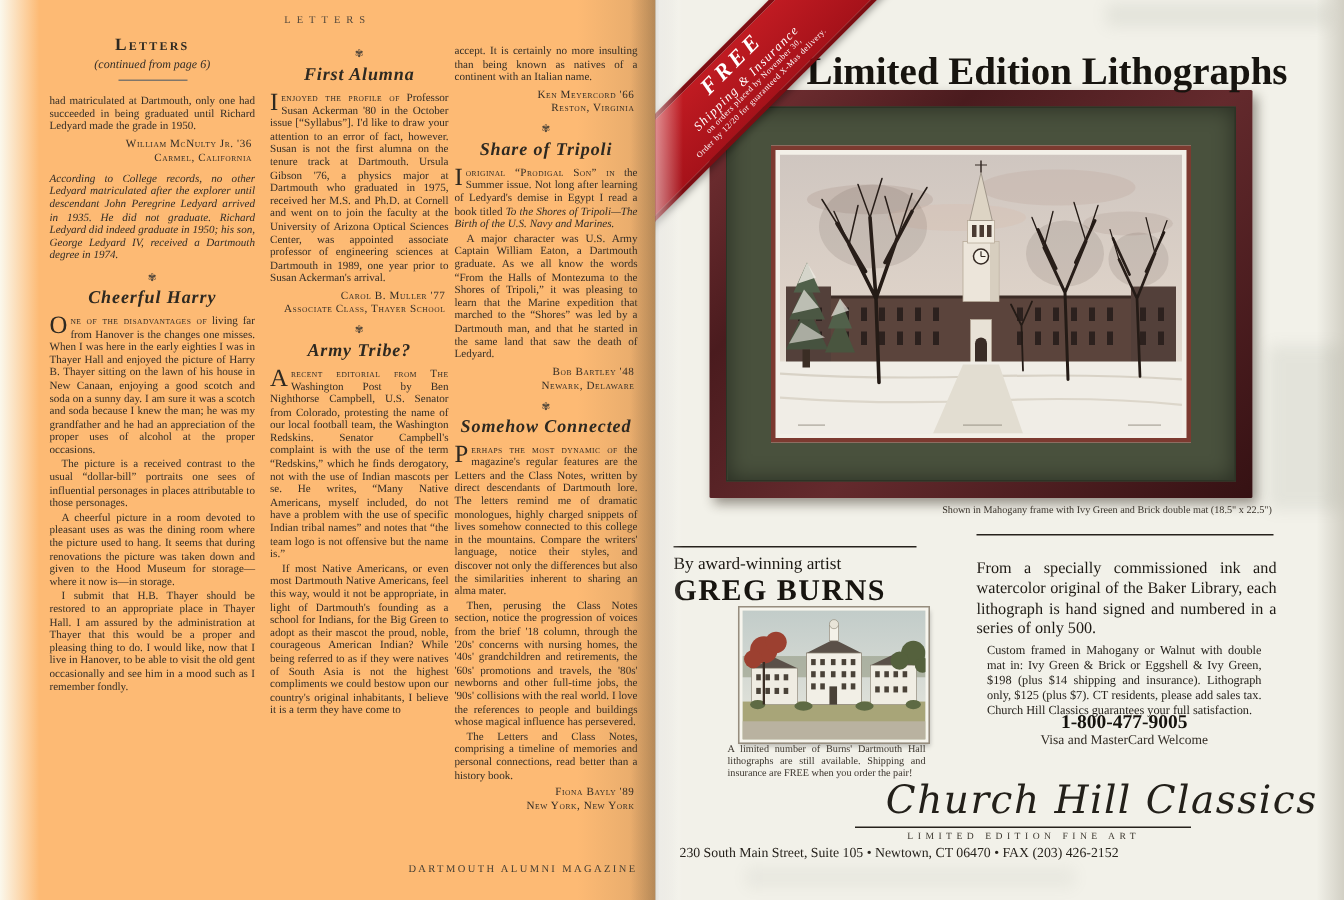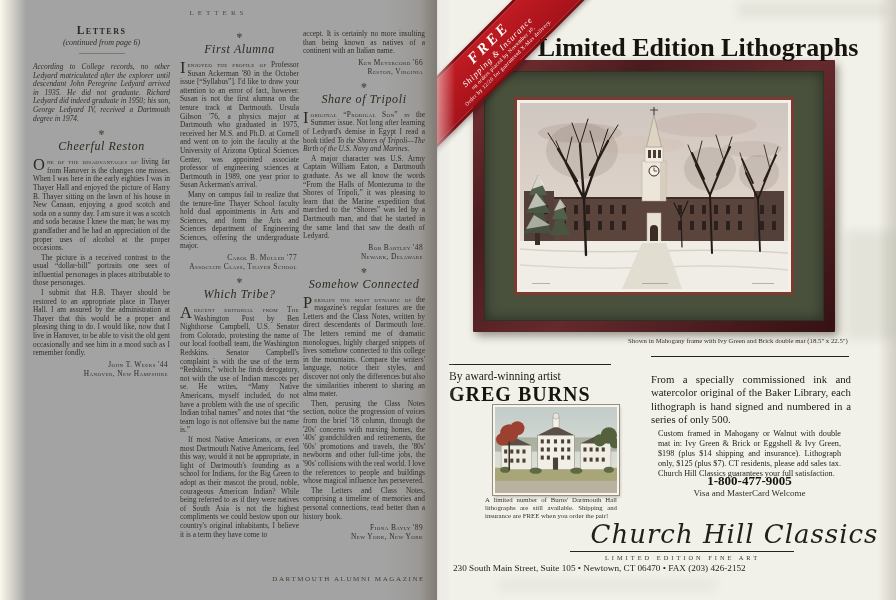--- a/index.html
+++ b/index.html
@@ -1,38 +1,38 @@
 <!DOCTYPE html>
 <html><head>
 <meta charset="utf-8">
 <style>
   html,body{margin:0;padding:0;}
   body{width:896px;height:600px;background:#d8d4c6;position:relative;overflow:hidden;
        font-family:"Liberation Serif","DejaVu Serif",serif;color:#332d26;}
   #spread{position:absolute;inset:0;}
 
   
-  #page-left{position:absolute;left:0;top:0;width:437px;height:600px;background:#a3a3a3;}
+  #page-left{position:absolute;left:0;top:0;width:437px;height:600px;background:#fdba74;}
   #page-left:before{content:"";position:absolute;inset:0;background:linear-gradient(90deg,#fbf8ec 0%,rgba(0,0,0,0) 6%,rgba(0,0,0,0) 88%,rgba(96,82,60,.18) 100%);pointer-events:none;}
   .running-head{position:absolute;left:0;top:9px;width:437px;text-align:center;font-size:7px;letter-spacing:4px;color:#55493b;}
   .col{position:absolute;}
   .col1{left:33px;top:24px;width:137px;}
   .col2{left:180px;top:26px;width:119px;}
   .col3{left:303px;top:30px;width:122px;}
   .body{font-size:7.4px;line-height:8.6px;text-align:justify;margin:0 0 1px 0;}
   .ind{text-indent:8px;}
   .note{font-style:italic;margin-top:6px;}
   .sig{margin:2px 2px 3px 0;line-height:9px;}
   .sig div{text-align:right;font-variant:small-caps;font-size:7.4px;letter-spacing:.4px;}
   .letters-header{text-align:center;margin-bottom:4px;}
   .lh-title{font-variant:small-caps;font-weight:bold;font-size:11.5px;letter-spacing:1.5px;color:#2e2921;}
   .lh-sub{font-style:italic;font-size:8px;margin-top:2px;}
   .lh-rule{width:46px;border-top:1px solid #80766a;margin:6px auto 9px auto;}
   .orn{text-align:center;font-size:7px;color:#55493b;margin:6px 0 2px 0;font-family:"DejaVu Sans",sans-serif;}
-  .letter-head{margin:1px 0 4px 0;text-align:center;font-style:italic;font-weight:400;font-size:12px;letter-spacing:.6px;color:#2e2921;}
+  .letter-head{margin:1px 0 4px 0;text-align:center;font-style:italic;font-weight:700;font-size:12px;letter-spacing:.6px;color:#2e2921;}
   .dc{float:left;font-size:16.5px;line-height:14.5px;padding:0 2px 0 0;color:#2e2921;}
   .sc{font-variant:small-caps;letter-spacing:.3px;}
   .bk{font-style:italic;}
   .footer-num{position:absolute;left:26px;top:599px;font-size:9px;}
   .footer-mag{position:absolute;right:12px;top:575px;font-size:7px;letter-spacing:1.6px;color:#453e33;}
 
   
   #gutter{position:absolute;left:420px;top:0;width:32px;height:600px;z-index:5;pointer-events:none;
     background:linear-gradient(90deg,rgba(70,58,40,0) 0%,rgba(70,58,40,.28) 52%,rgba(70,58,40,.10) 62%,rgba(70,58,40,0) 100%);}
 
@@ -100,43 +100,44 @@
 
   <section id="page-left">
     <div class="running-head">LETTERS</div>
 
     <div class="col col1">
       <header class="letters-header">
         <div class="lh-title">Letters</div>
         <div class="lh-sub">(continued from page 6)</div>
         <div class="lh-rule"></div>
       </header>
+      <p class="body">had matriculated at Dartmouth, only one had succeeded in being graduated until Richard Ledyard made the grade in 1950.</p>
+      <div class="sig">
+        <div>William McNulty Jr. '36</div>
+        <div>Carmel, California</div>
+      </div>
       <p class="body note">According to College records, no other Ledyard matriculated after the explorer until descendant John Peregrine Ledyard arrived in 1935. He did not graduate. Richard Ledyard did indeed graduate in 1950; his son, George Ledyard IV, received a Dartmouth degree in 1974.</p>
       <div class="orn">✾</div>
-      <h3 class="letter-head">Cheerful Reston</h3>
+      <h3 class="letter-head">Cheerful Harry</h3>
       <p class="body"><span class="dc">O</span><span class="sc">ne of the disadvantages of</span> <span>living far from Hanover is the changes one misses. When I was here in the early eighties I was in Thayer Hall and enjoyed the picture of Harry B. Thayer sitting on the lawn of his house in New Canaan, enjoying a good scotch and soda on a sunny day. I am sure it was a scotch and soda because I knew the man; he was my grandfather and he had an appreciation of the proper uses of alcohol at the proper occasions.</span></p>
       <p class="body ind">The picture is a received contrast to the usual “dollar-bill” portraits one sees of influential personages in places attributable to those personages.</p>
+      <p class="body ind">A cheerful picture in a room devoted to pleasant uses as was the dining room where the picture used to hang. It seems that during renovations the picture was taken down and given to the Hood Museum for storage—where it now is—in storage.</p>
       <p class="body ind">I submit that H.B. Thayer should be restored to an appropriate place in Thayer Hall. I am assured by the administration at Thayer that this would be a proper and pleasing thing to do. I would like, now that I live in Hanover, to be able to visit the old gent occasionally and see him in a mood such as I remember fondly.</p>
-      <div class="sig">
-        <div>John T. Weeks '44</div>
-        <div>Hanover, New Hampshire</div>
-      </div>
     </div>
 
     <div class="col col2">
       <div class="orn">✾</div>
       <h3 class="letter-head">First Alumna</h3>
       <p class="body"><span class="dc">I</span><span class="sc">enjoyed the profile of</span> <span>Professor Susan Ackerman '80 in the October issue [“Syllabus”]. I'd like to draw your attention to an error of fact, however. Susan is not the first alumna on the tenure track at Dartmouth. Ursula Gibson '76, a physics major at Dartmouth who graduated in 1975, received her M.S. and Ph.D. at Cornell and went on to join the faculty at the University of Arizona Optical Sciences Center, was appointed associate professor of engineering sciences at Dartmouth in 1989, one year prior to Susan Ackerman's arrival.</span></p>
-      <p class="body ind">Many on campus fail to realize that the tenure-line Thayer School faculty hold dual appointments in Arts and Sciences, and form the Arts and Sciences department of Engineering Sciences, offering the undergraduate major.</p>
       <div class="sig">
         <div>Carol B. Muller '77</div>
         <div>Associate Class, Thayer School</div>
       </div>
       <div class="orn">✾</div>
-      <h3 class="letter-head">Which Tribe?</h3>
+      <h3 class="letter-head">Army Tribe?</h3>
       <p class="body"><span class="dc">A</span><span class="sc">recent editorial from The</span> <span>Washington Post by Ben Nighthorse Campbell, U.S. Senator from Colorado, protesting the name of our local football team, the Washington Redskins. Senator Campbell's complaint is with the use of the term “Redskins,” which he finds derogatory, not with the use of Indian mascots per se. He writes, “Many Native Americans, myself included, do not have a problem with the use of specific Indian tribal names” and notes that “the team logo is not offensive but the name is.”</span></p>
       <p class="body ind">If most Native Americans, or even most Dartmouth Native Americans, feel this way, would it not be appropriate, in light of Dartmouth's founding as a school for Indians, for the Big Green to adopt as their mascot the proud, noble, courageous American Indian? While being referred to as if they were natives of South Asia is not the highest compliments we could bestow upon our country's original inhabitants, I believe it is a term they have come to</p>
     </div>
 
     <div class="col col3">
       <p class="body">accept. It is certainly no more insulting than being known as natives of a continent with an Italian name.</p>
       <div class="sig">
         <div>Ken Meyercord '66</div>
         <div>Reston, Virginia</div>
       </div>

